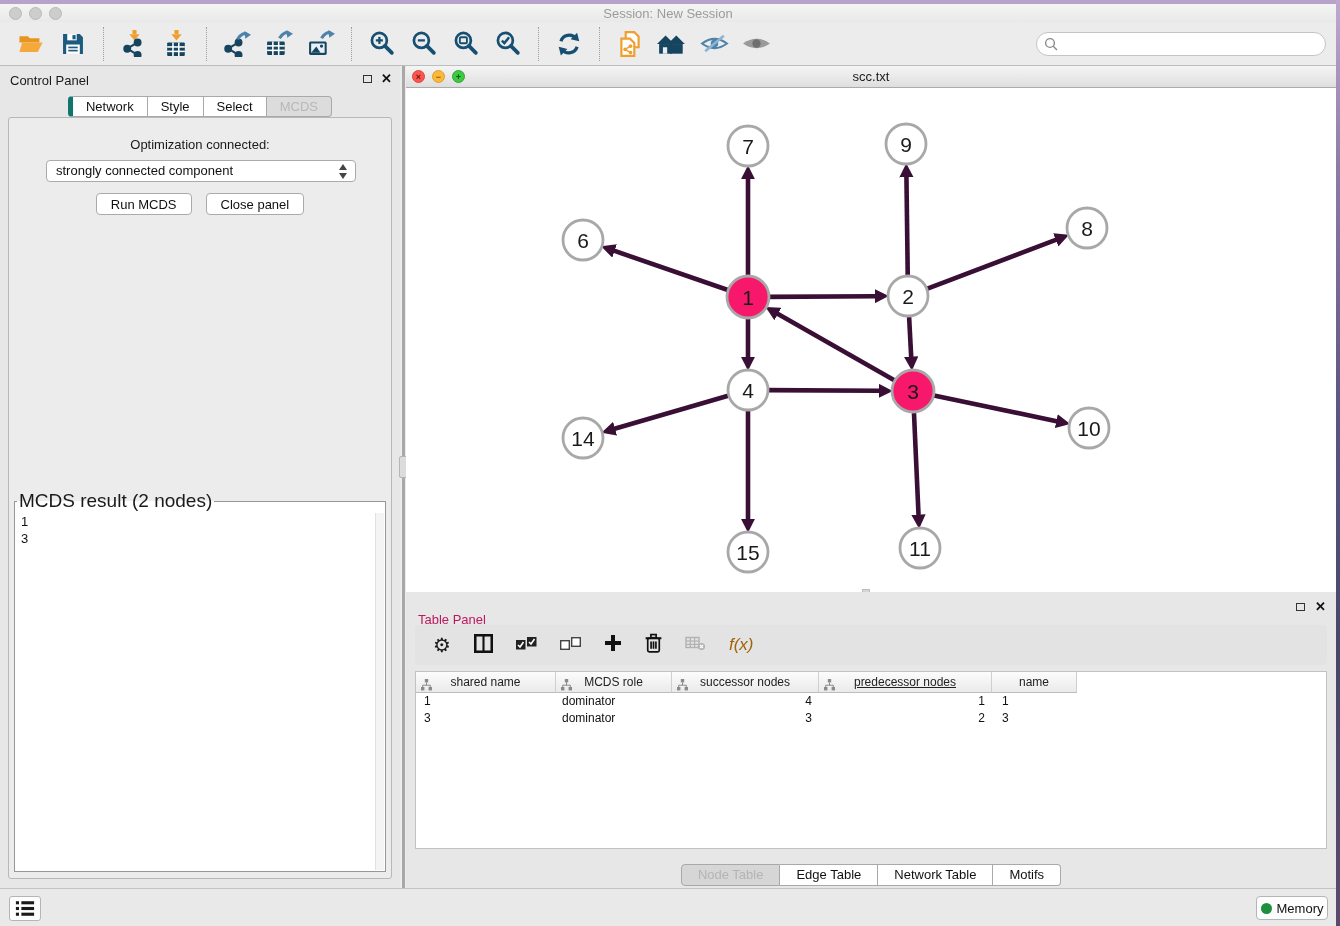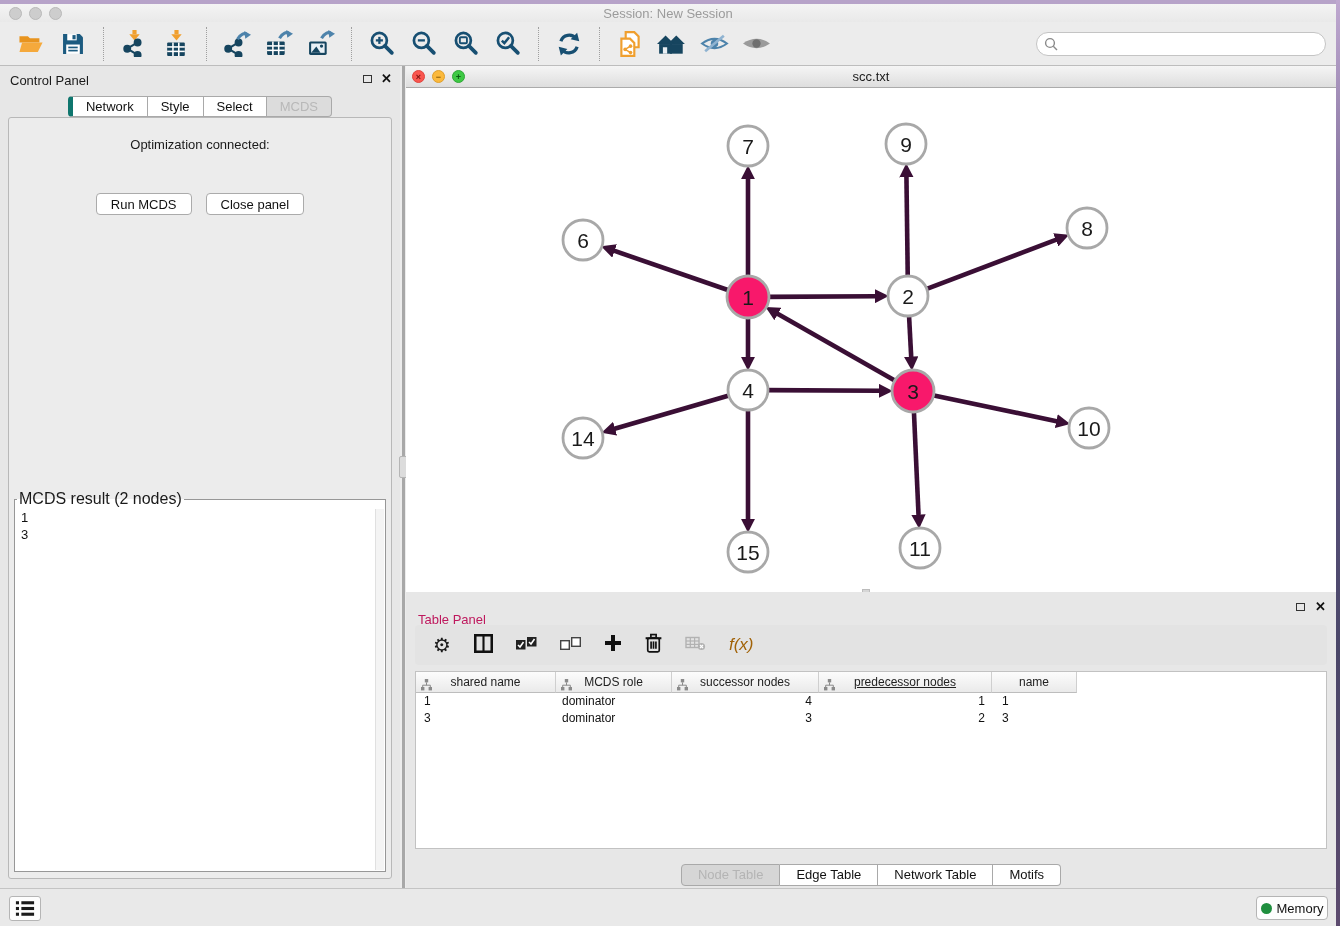--- a/index.html
+++ b/index.html
@@ -47,21 +47,21 @@
   .opt-label { position:absolute; top:19px; width:100%; text-align:center; font-size:13px; color:#1a1a1a; }
   .criterion { position:absolute; left:37px; top:42px; width:310px; height:22px; background:#fff; border:1px solid #ababab; border-radius:4px; font-size:13px; line-height:20px; padding-left:9px; color:#111; }
   .criterion .stepper { position:absolute; right:7px; top:3px; width:9px; height:16px; }
   .criterion .stepper i { display:block; width:0; height:0; border-left:4.5px solid transparent; border-right:4.5px solid transparent; }
   .criterion .stepper .up { border-bottom:6px solid #444; margin-bottom:3px; }
   .criterion .stepper .dn { border-top:6px solid #444; }
   .btn-row { position:absolute; top:75px; width:100%; display:flex; justify-content:center; gap:14px; }
   .pbtn { height:22px; background:#fff; border:1px solid #ababab; border-radius:4px; font-size:13px; padding:0 14px; color:#111; font-family:"Liberation Sans",sans-serif; }
 
   .result-box { position:absolute; left:5px; top:372px; width:372px; height:382px; border:1px solid #979797; background:#fff; }
-  .result-box legend { font-size:16px; color:#1a1a1a; margin-left:2px; padding:0 2px; }
+  .result-box legend { font-size:19px; color:#1a1a1a; margin-left:2px; padding:0 2px; }
   .result-lines { font-size:13px; color:#111; padding:1px 0 0 6px; line-height:17px; }
   .result-scroll { position:absolute; right:1px; top:1px; width:9px; bottom:1px; background:#f4f4f4; border-left:1px solid #e0e0e0; }
 
   
   .splitter { position:absolute; left:402px; top:0; width:3px; height:100%; background:#a8a8a8; }
   .splitter-handle { position:absolute; left:399px; top:390px; width:9px; height:22px; background:#dcdcdc; border:1px solid #b5b5b5; border-radius:2px; }
 
   
   .net-window { position:absolute; left:406px; top:0; width:930px; height:526px; background:#fff; }
   .net-titlebar { position:absolute; left:0; top:0; width:100%; height:22px; background:linear-gradient(#f5f5f5,#dedede); border-bottom:1px solid #ababab; }
@@ -300,20 +300,27 @@
         </span>
       </div>
       <div class="ctabs">
         <span class="ctab">Network</span>
         <span class="ctab">Style</span>
         <span class="ctab">Select</span>
         <span class="ctab active">MCDS</span>
       </div>
       <div class="cbox">
         <div class="opt-label">Optimization connected:</div>
+        <div class="criterion">
+          <span>strongly connected component</span>
+          <span class="stepper">
+              <i class="up"></i>
+              <i class="dn"></i>
+            </span>
+        </div>
         <div class="btn-row">
           <button class="pbtn">Run MCDS</button>
           <button class="pbtn">Close panel</button>
         </div>
         <fieldset class="result-box">
           <legend>MCDS result (2 nodes)</legend>
           <div class="result-lines">
             <div>1</div>
             <div>3</div>
           </div>

